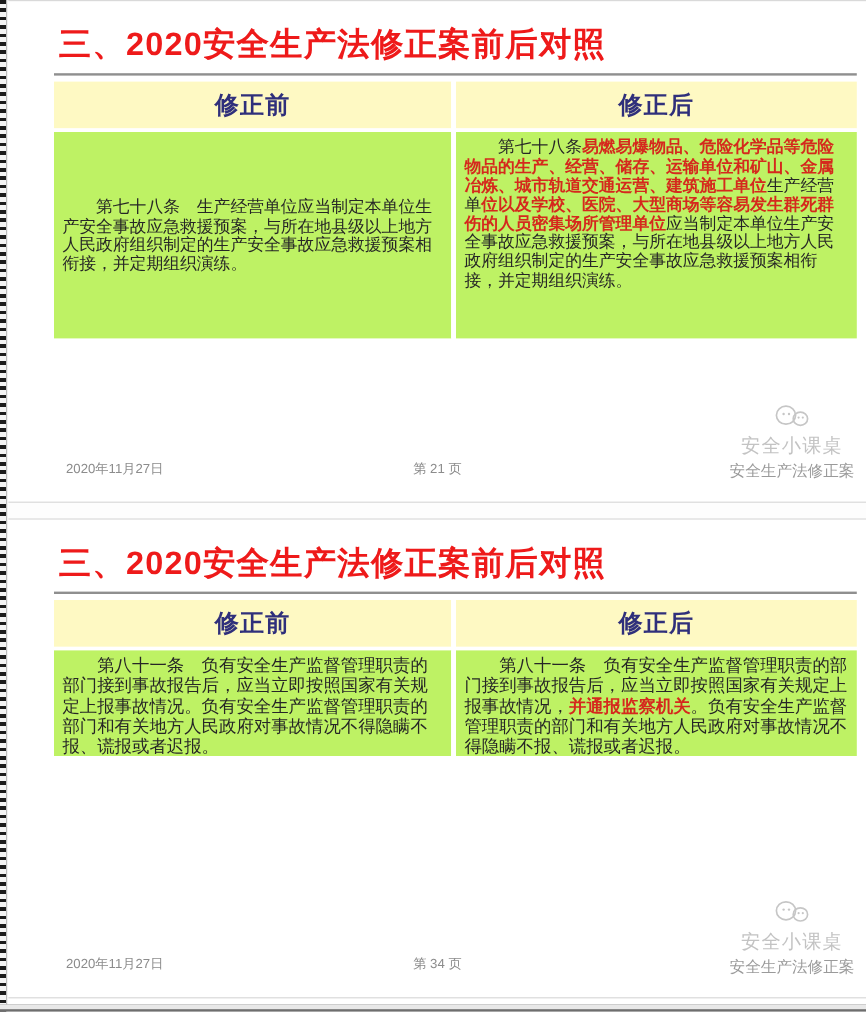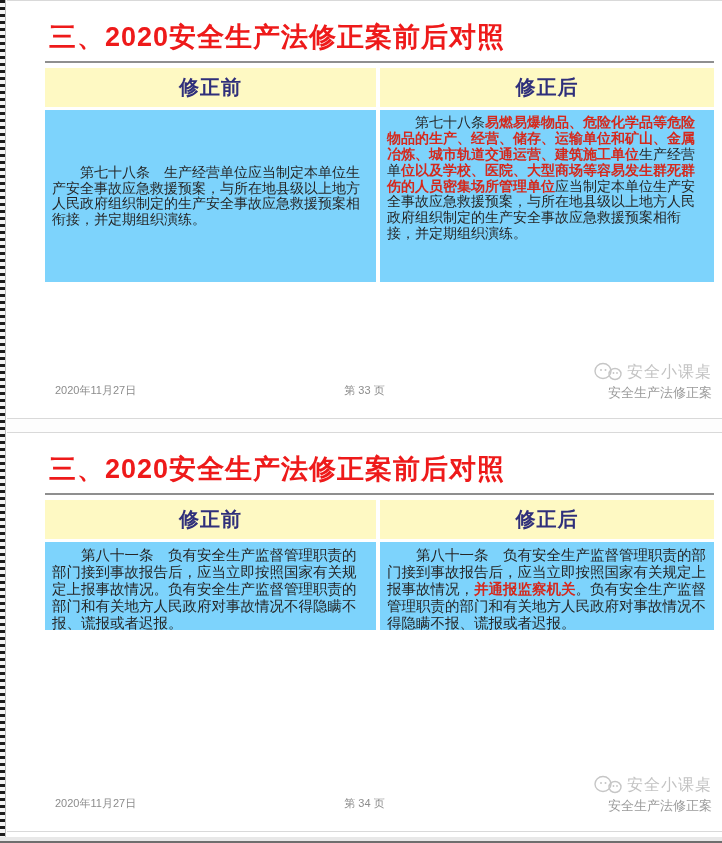--- a/index.html
+++ b/index.html
@@ -55,42 +55,42 @@
     background:#fef9c3;
     color:#2f2f7b;
     font-weight:bold;
     font-size:20px;
     height:39px;
     display:flex; align-items:center; justify-content:center;
     letter-spacing:1px;
   }
   .gutter{ background:#ffffff; }
   .td{
-    background:#7dd3fc;
+    background:#bef264;
     color:#262626;
     font-size:14px;
     line-height:1.13;
     padding:5px 8px 5px 7px;
     overflow:hidden;
   }
   .td-center{ display:flex; flex-direction:column; justify-content:center; }
   .slide-1 .td{ height:172px; }
   .slide-2 .td{ height:88px; font-size:14.5px; line-height:1.17; }
   .cell-para{ text-indent:2em; }
   .run-red{ color:#d5291d; font-weight:bold; }
 
   .slide-footer{
     position:absolute; left:0; right:0; bottom:14px;
     height:44px;
     font-size:11px; color:#8c8c8c;
   }
   .footer-date{ position:absolute; left:48px; bottom:6px;margin-top:18px; }
   .footer-page{ position:absolute; left:0; right:0; bottom:6px; text-align:center; }
   .brand{ position:absolute; right:10px; bottom:2px; text-align:right; }
-  .brand-top{ display:flex; align-items:center; justify-content:flex-end; gap:4px; }
+  .brand-top{ display:flex; align-items:center; justify-content:flex-end; gap:4px;flex-direction:column; }
   .brand-name{ font-size:16px; color:#c3c3c3; letter-spacing:1px; }
   .brand-sub{ font-size:13px; color:#9a9a9a; margin-top:1px; }
   .mascot{ width:30px; height:22px; }
 
   .bottom-bar{
     position:absolute; left:0; bottom:0; width:722px; height:6px;
     background:#6e6e6e;
     border-top:4px solid #e8e8e8;
     z-index:6;
   }
@@ -120,21 +120,21 @@
             <p class="cell-para"><span>第七十八条　生产经营单位应当制定本单位生产安全事故应急救援预案，与所在地县级以上地方人民政府组织制定的生产安全事故应急救援预案相衔接，并定期组织演练。</span></p>
           </div>
         <div class="gutter"></div>
         <div class="td">
             <p class="cell-para"><span>第七十八条</span><span class="run-red">易燃易爆物品、危险化学品等危险物品的生产、经营、储存、运输单位和矿山、金属冶炼、城市轨道交通运营、建筑施工单位</span><span>生产经营单</span><span class="run-red">位以及学校、医院、大型商场等容易发生群死群伤的人员密集场所管理单位</span><span>应当制定本单位生产安全事故应急救援预案，与所在地县级以上地方人民政府组织制定的生产安全事故应急救援预案相衔接，并定期组织演练。</span></p>
           </div>
       </div>
 
       <div class="slide-footer">
         <span class="footer-date">2020年11月27日</span>
-        <span class="footer-page">第 33 页</span>
+        <span class="footer-page">第 21 页</span>
         <div class="brand">
           <div class="brand-top">
             <svg class="mascot" viewBox="0 0 30 22">
               <ellipse cx="10" cy="10" rx="8" ry="7.5" fill="none" stroke="#c6c6c6" stroke-width="1.4"></ellipse>
               <ellipse cx="22" cy="13" rx="6" ry="5.5" fill="none" stroke="#c6c6c6" stroke-width="1.4"></ellipse>
               <circle cx="8" cy="9" r="1" fill="#c6c6c6"></circle>
                 <circle cx="12.5" cy="9" r="1" fill="#c6c6c6"></circle>
               <circle cx="20.5" cy="12" r="0.9" fill="#c6c6c6"></circle>
                 <circle cx="24" cy="12" r="0.9" fill="#c6c6c6"></circle>
             </svg>

